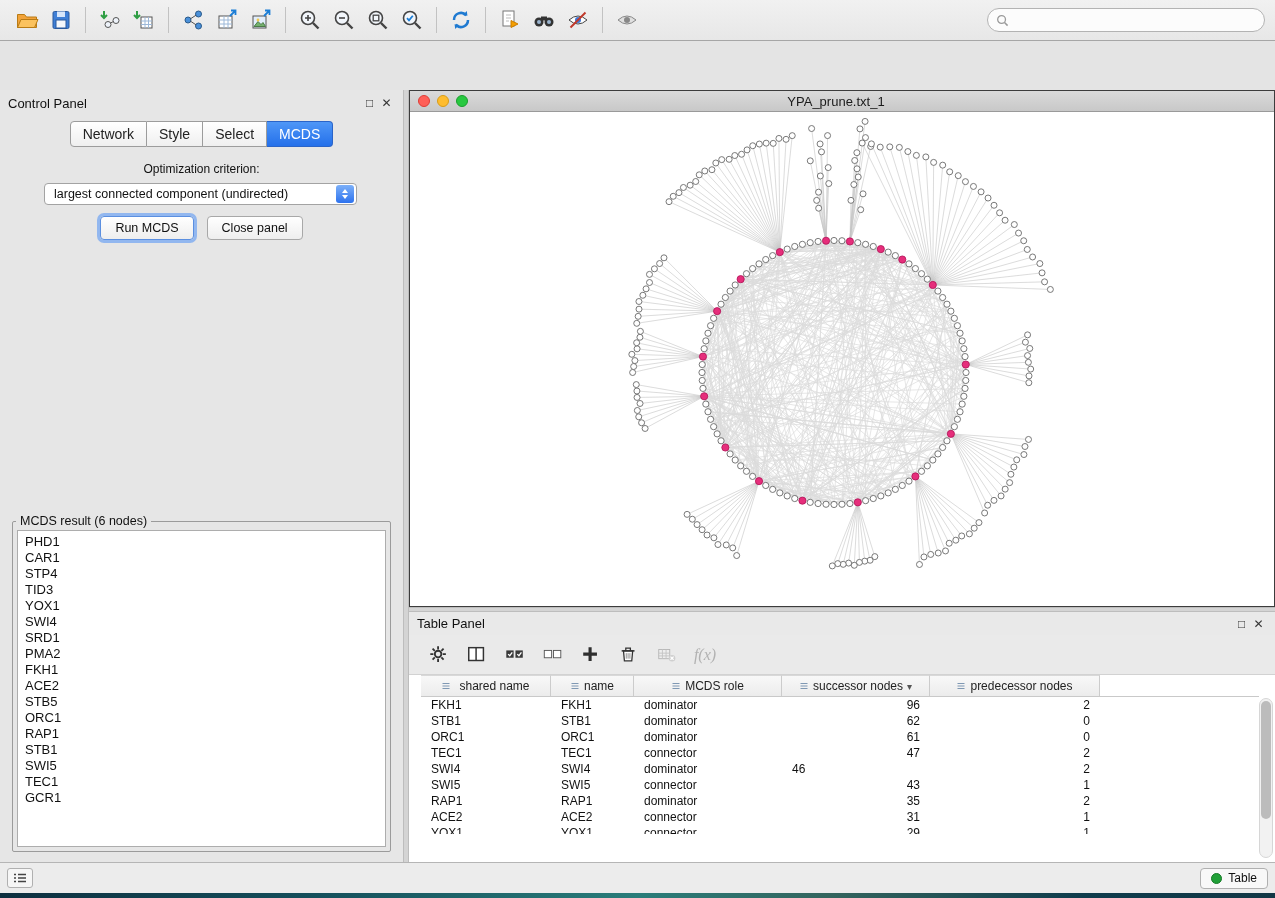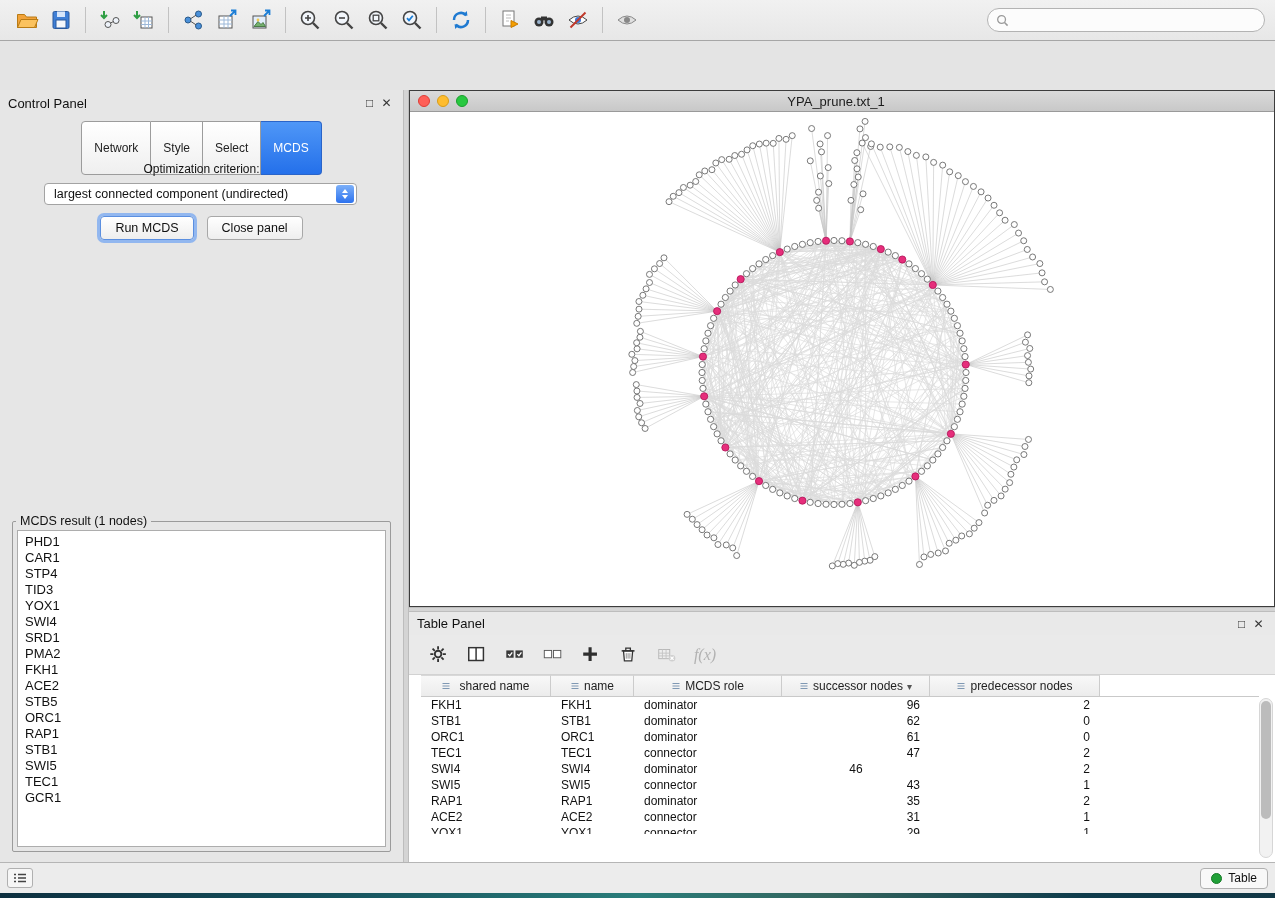--- a/index.html
+++ b/index.html
@@ -24,21 +24,21 @@
 
   
   .control-panel { position:absolute; left:0; top:0; width:403px; height:100%; background:#e6e6e6; }
   .panel-header { height:26px; display:flex; align-items:center; padding:0 8px; }
   .panel-title { font-size:13px; color:#111; }
   .panel-header .spacer { flex:1; }
   .win-btn { font-size:12px; color:#333; width:17px; text-align:center; cursor:default; }
   .segmented { display:flex; }
   .cp-tabs-wrap { position:absolute; top:31px; left:0; right:0; display:flex; justify-content:center; }
   .segment { border:1px solid #9c9c9c; border-left:none; background:linear-gradient(#ffffff,#efefef);
-             padding:19px 12px; font-size:12px; color:#222; cursor:default; white-space:nowrap; }
+             padding:4px 12px; font-size:14px; color:#222; cursor:default; white-space:nowrap; }
   .segment:first-child { border-left:1px solid #9c9c9c; border-radius:4px 0 0 4px; }
   .segment:last-child { border-radius:0 4px 4px 0; }
   .segment.active { background:linear-gradient(#4f97f7,#2470ea); color:#fff; border-color:#2a64c8; }
 
   .opt-label { position:absolute; top:72px; left:0; right:0; text-align:center; font-size:12px; color:#111; }
   .dropdown { position:absolute; top:93px; left:44px; width:313px; height:22px; background:#fff;
               border:1px solid #a3a3a3; border-radius:4px; display:flex; align-items:center; }
   .dd-value { flex:1; font-size:12.5px; padding-left:9px; color:#111; white-space:nowrap; overflow:hidden; }
   .dd-stepper { width:18px; height:18px; margin-right:2px; border-radius:3px;
                 background:linear-gradient(#7cb0f9,#2d72ee); display:flex; flex-direction:column;
@@ -273,21 +273,21 @@
         <span class="dd-stepper">
             <i class="up"></i>
             <i class="dn"></i>
           </span>
       </div>
       <div class="btn-row">
         <button class="btn focus">Run MCDS</button>
         <button class="btn">Close panel</button>
       </div>
       <fieldset class="mcds-fieldset">
-        <legend>MCDS result (1 nodes)</legend>
+        <legend>MCDS result (6 nodes)</legend>
         <div class="mcds-list" id="mcds-list">
             <div class="mcds-item">PHD1</div>
             <div class="mcds-item">CAR1</div>
             <div class="mcds-item">STP4</div>
             <div class="mcds-item">TID3</div>
             <div class="mcds-item">YOX1</div>
             <div class="mcds-item">SWI4</div>
             <div class="mcds-item">SRD1</div>
             <div class="mcds-item">PMA2</div>
             <div class="mcds-item">FKH1</div>
@@ -1336,21 +1336,21 @@
                 <div class="td" style="width: 130px; text-align: left;">TEC1</div>
                 <div class="td" style="width: 83px; text-align: left;">TEC1</div>
                 <div class="td" style="width: 148px; text-align: left;">connector</div>
                 <div class="td" style="width: 148px; text-align: right;">47</div>
                 <div class="td" style="width: 170px; text-align: right;">2</div>
               </div>
               <div class="tr">
                 <div class="td" style="width: 130px; text-align: left;">SWI4</div>
                 <div class="td" style="width: 83px; text-align: left;">SWI4</div>
                 <div class="td" style="width: 148px; text-align: left;">dominator</div>
-                <div class="td" style="width: 148px; text-align: center;">46</div>
+                <div class="td" style="width: 148px; text-align: left;">46</div>
                 <div class="td" style="width: 170px; text-align: right;">2</div>
               </div>
               <div class="tr">
                 <div class="td" style="width: 130px; text-align: left;">SWI5</div>
                 <div class="td" style="width: 83px; text-align: left;">SWI5</div>
                 <div class="td" style="width: 148px; text-align: left;">connector</div>
                 <div class="td" style="width: 148px; text-align: right;">43</div>
                 <div class="td" style="width: 170px; text-align: right;">1</div>
               </div>
               <div class="tr">

